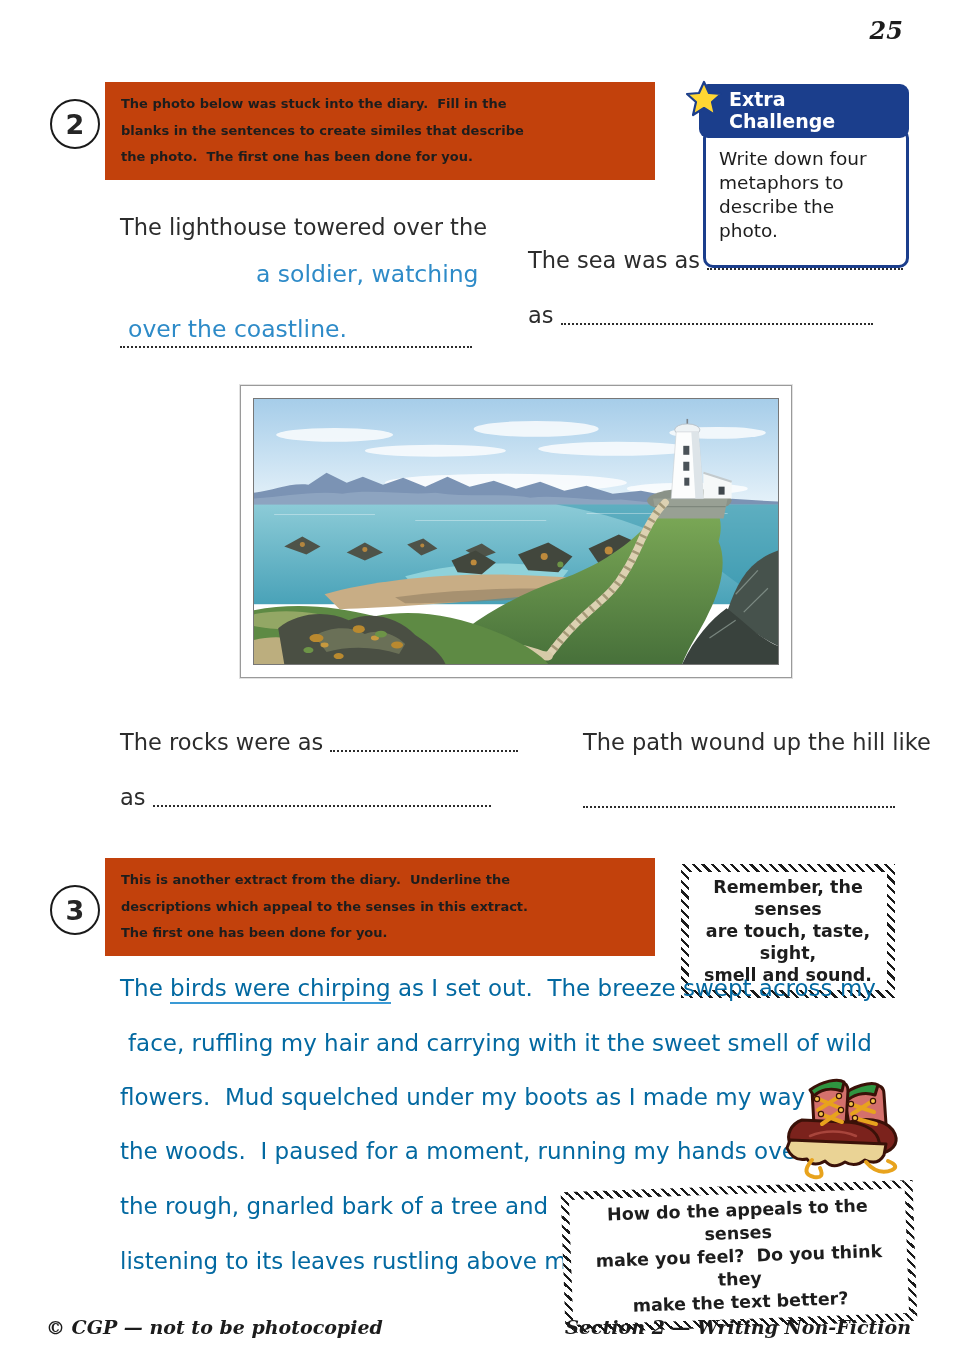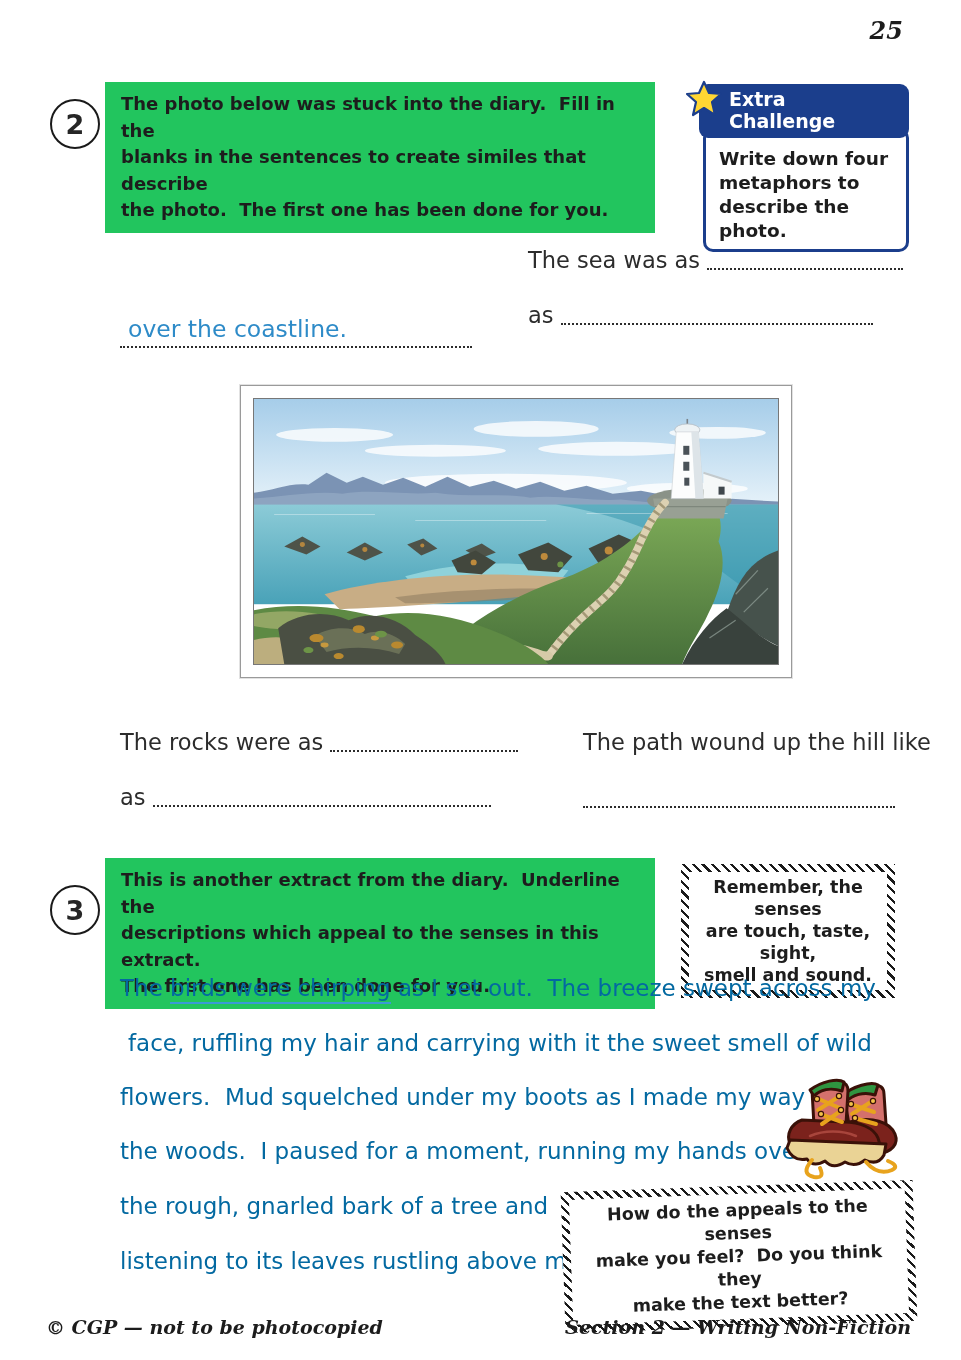--- a/index.html
+++ b/index.html
@@ -9,33 +9,33 @@
   }
   .page-number{
     position:absolute;top:16px;right:58px;font-family:"DejaVu Serif",serif;
     font-style:italic;font-weight:bold;font-size:24px;color:#1c1c1c;
   }
   .qcircle{
     position:absolute;width:46px;height:46px;border:2.5px solid #1a1a1a;border-radius:50%;
     display:flex;align-items:center;justify-content:center;font-weight:bold;font-size:27px;background:#fff;
   }
   .instr-box{
-    position:absolute;left:105px;width:550px;box-sizing:border-box;background:#22c55e;
-    padding:9px 16px;font-weight:bold;font-size:18px;line-height:26.5px;white-space:pre-wrap;color:#1d1d1d;
+    position:absolute;left:105px;width:550px;box-sizing:border-box;background:#c2410c;
+    padding:9px 16px;font-weight:bold;font-size:13px;line-height:26.5px;white-space:pre-wrap;color:#1d1d1d;
   }
   
   .ec{position:absolute;left:693px;top:84px;width:216px;}
   .ec-tab{
     position:relative;z-index:2;margin-left:6px;display:inline-block;background:#1B3E8C;color:#fff;
     font-weight:bold;font-size:19px;padding:4px 14px 6px 30px;border-radius:9px;
   }
   .ec-star{position:absolute;left:-8px;top:-4px;width:38px;height:38px;z-index:3;}
   .ec-body{
     position:relative;margin-top:-10px;margin-left:10px;background:#fff;border:3px solid #1B3E8C;
-    border-radius:10px;padding:16px 12px 6px 13px;font-weight:bold;font-size:18.5px;line-height:24px;white-space:pre-wrap;color:#1d1d1d;
+    border-radius:10px;padding:16px 12px 22px 13px;font-weight:normal;font-size:18.5px;line-height:24px;white-space:pre-wrap;color:#1d1d1d;
   }
   .ex{position:absolute;font-size:22.5px;color:#2c2c2c;white-space:pre-wrap;}
   .dots{display:inline-block;border-bottom:2.6px dotted #2c2c2c;height:20px;vertical-align:-2px;}
   .dots-block{position:absolute;border-bottom:2.6px dotted #2c2c2c;height:0;}
   .ans{position:absolute;color:#2E8BC8;font-size:23.5px;white-space:pre;}
   
   .photo-frame{
     position:absolute;left:240px;top:385px;width:552px;height:293px;box-sizing:border-box;
     background:#fff;border:1px solid #9a9a9a;box-shadow:0 0 0 1px #e2e2e2;padding:12px;
   }
@@ -74,20 +74,22 @@
   <div class="ec">
     <svg class="ec-star" viewBox="0 0 38 38">
       <polygon points="19,2 24,13 36,14 27,22 30,35 19,28 8,35 11,22 2,14 14,13" fill="#FFD633" stroke="#1B3E8C" stroke-width="2.2" stroke-linejoin="round"></polygon>
     </svg>
     <div class="ec-tab">Extra Challenge</div>
     <div class="ec-body">Write down four
 metaphors to
 describe the photo.</div>
   </div>
 
+  <div class="ex" style="left:120px;top:214px;">The lighthouse towered over the</div>
+  <div class="ans" style="left:256px;top:260px;">a soldier, watching</div>
 
   <div class="ans" style="left:128px;top:315px;">over the coastline.</div>
   <div class="dots-block" style="left:120px;top:346px;width:352px;"></div>
 
   <div class="ex" style="left:528px;top:247px;"><span>The sea was as </span><span class="dots" style="width:196px;"></span></div>
   <div class="ex" style="left:528px;top:302px;"><span>as </span><span class="dots" style="width:312px;"></span></div>
 
   <div class="photo-frame" title="White lighthouse on a grassy coastal headland with a winding stepped path, rocky outcrops, a sandy beach, turquoise sea and distant blue mountains">
     <div class="photo-inner">
       <svg viewBox="0 0 520 266" preserveAspectRatio="none">

